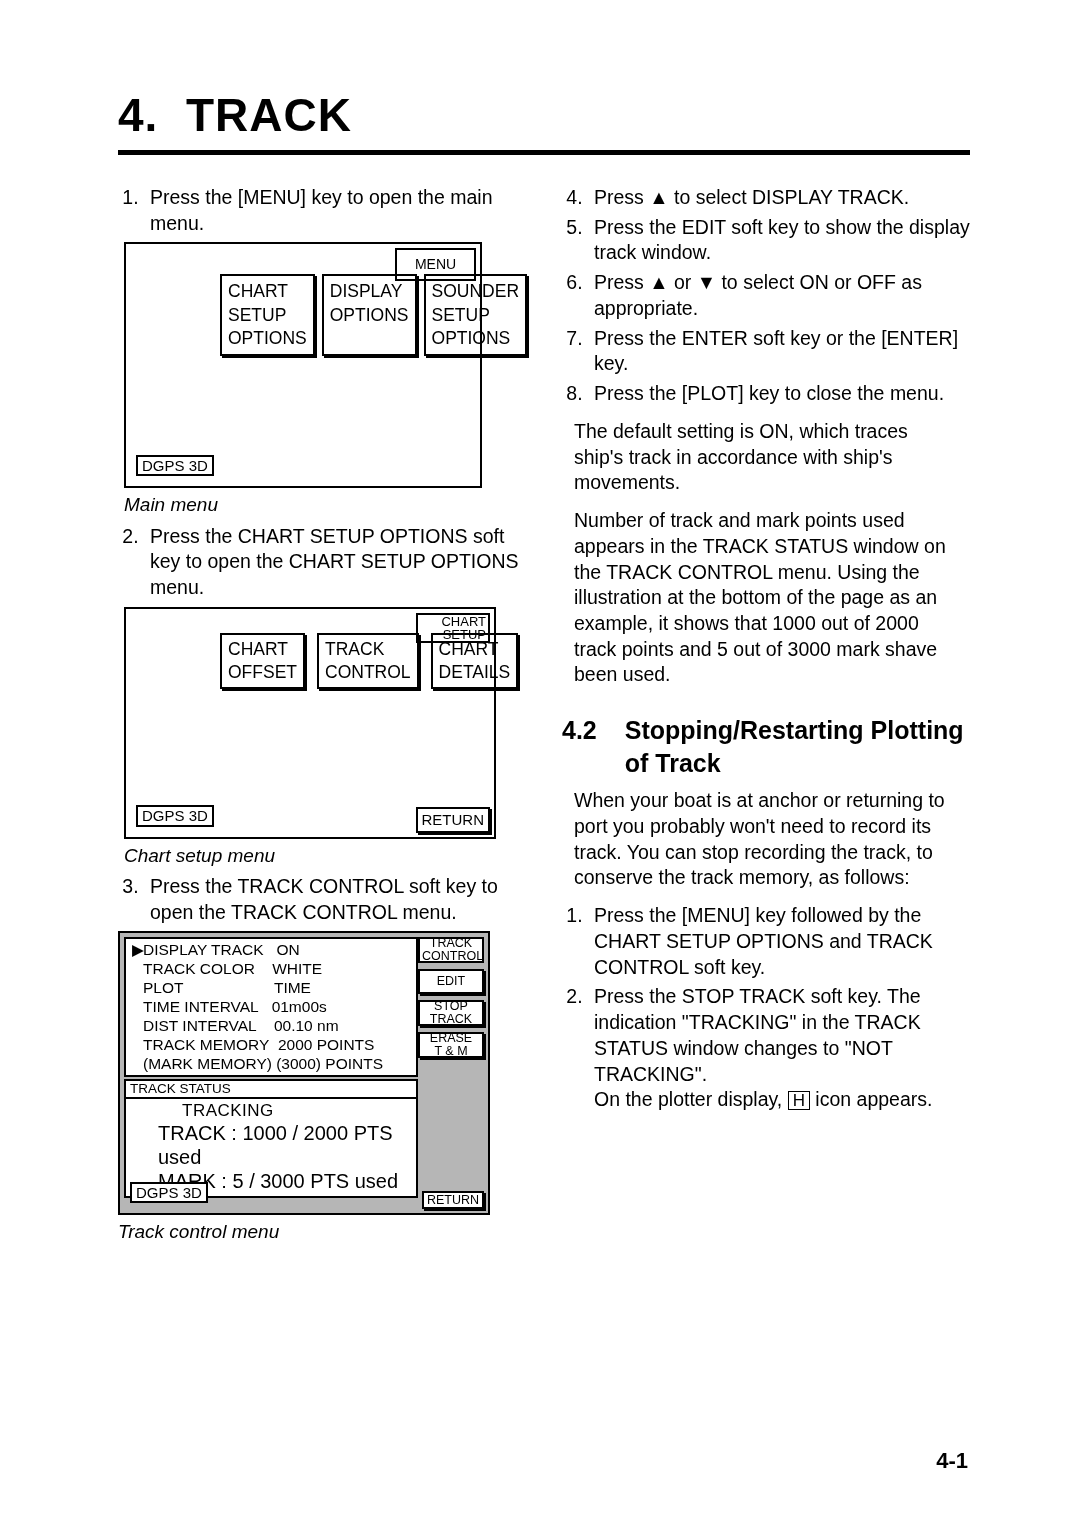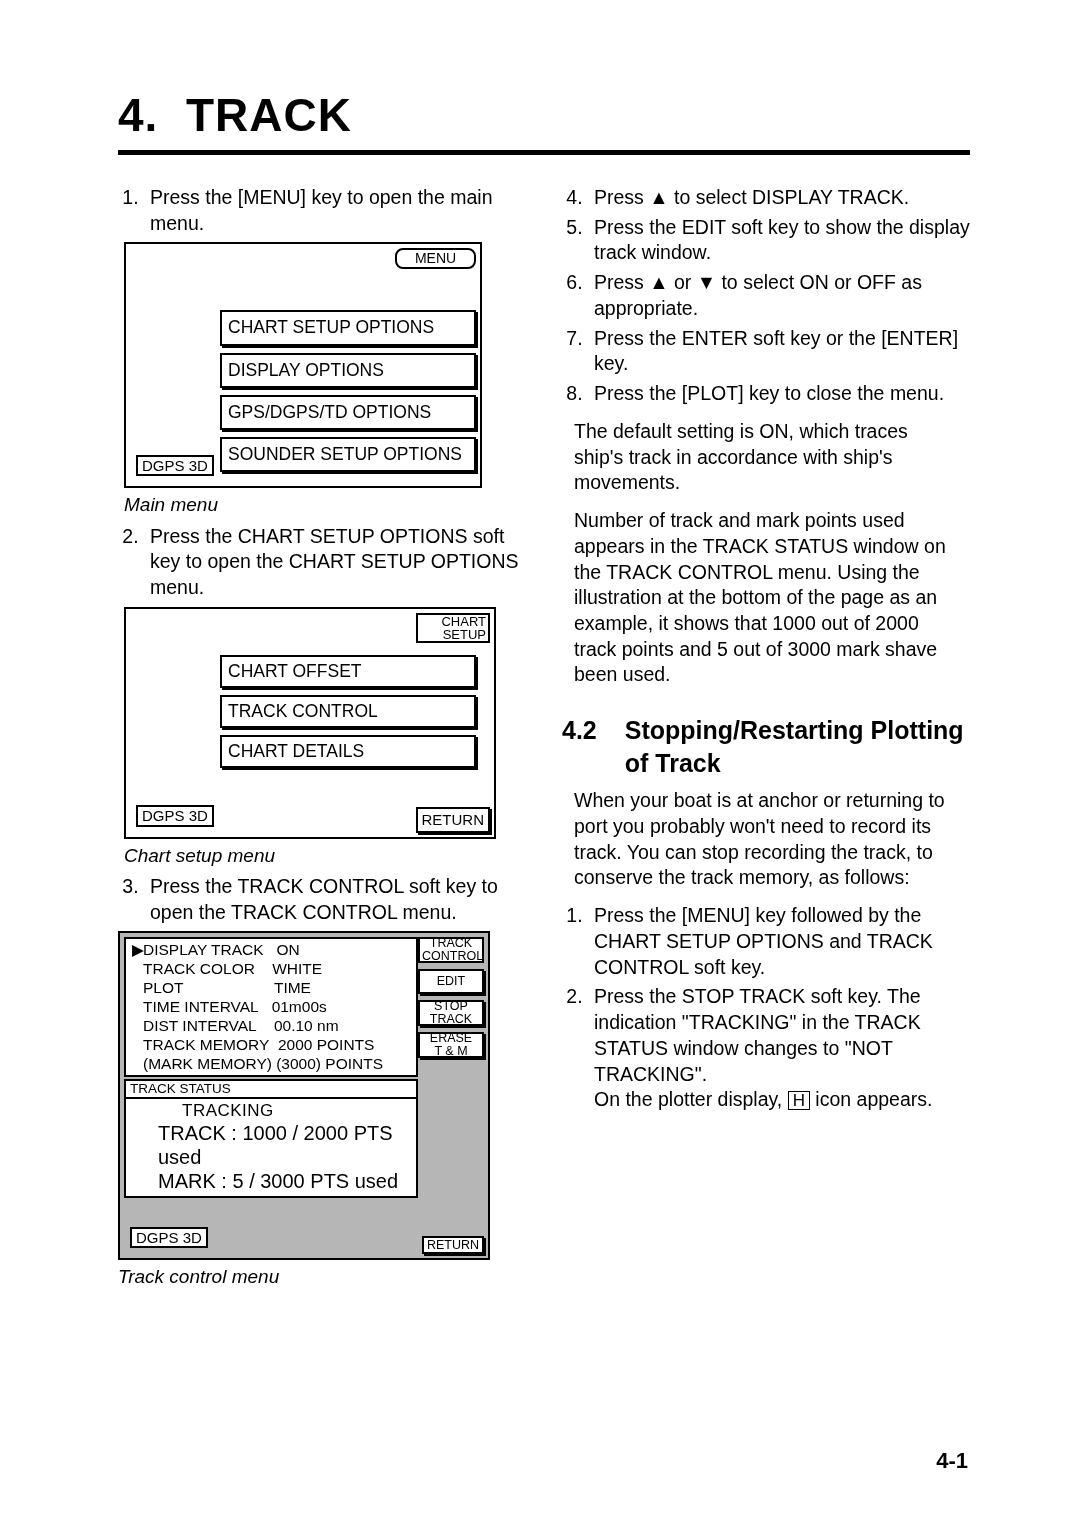--- a/index.html
+++ b/index.html
@@ -111,30 +111,29 @@
   }
   .fig1 .right-stack {
     position: absolute;
     top: 4px;
     right: 4px;
     width: 81px;
     display: flex;
     flex-direction: column;
     gap: 2px;
   }
-  .fig1 .right-stack .soft-label { padding: 1px 2px; border-radius: 8px; }
+  .fig1 .right-stack .soft-label { padding: 7px 2px; }
   .fig1 .menu-list {
     position: absolute;
     top: 30px;
     left: 94px;
     width: 256px;
     display: flex;
-    flex-direction: column;
+    flex-direction: row;
     gap: 7px;
-    margin-top: 36px;
   }
   .fig1 .menu-item {
     border: 2px solid #000;
     box-shadow: 2px 2px 0 #000;
     padding: 4px 6px 4px 6px;
     font-size: 17.5px;
   }
   .fig1 .bl-chip {
     position: absolute;
     left: 4px;
@@ -146,38 +145,38 @@
   .fig2 .panel { height: 232px; }
   .fig2 .right-stack {
     position: absolute; top: 4px; right: 4px; width: 74px;
     display: flex; flex-direction: column;
   }
   .fig2 .right-stack .hdr {
     border: 2px solid #000; font-size: 13px; line-height: 1.02;
     text-align: right; padding: 0 2px;
   }
   .fig2 .menu-list {
-    position: absolute; top: 46px; left: 94px; width: 256px;
-    display: flex; flex-direction: column; gap: 3px;
+    position: absolute; top: 24px; left: 94px; width: 256px;
+    display: flex; flex-direction: row; gap: 12px;
   }
   .fig2 .menu-item {
     border: 2px solid #000; box-shadow: 2px 2px 0 #000;
     padding: 3px 6px; font-size: 17.5px; margin-bottom: 4px;
   }
   .fig2 .bl-chip { position: absolute; left: 4px; bottom: 4px; }
   .fig2 .br-chip {
     position: absolute; right: 4px; bottom: 4px;
     border: 2px solid #000; font-size: 15px; padding: 1px 4px;
     box-shadow: 2px 2px 0 #000;
   }
 
   
   .fig3 { width: 372px; margin-left: 0; }
   .fig3 .panel {
-    height: 329px;
+    height: 284px;
     background: #b6b6b6;
     padding: 0;
   }
   .fig3 .content {
     position: absolute;
     left: 4px; top: 4px;
     width: 294px;
   }
   .fig3 .settings-box {
     border: 2px solid #000;
@@ -245,21 +244,20 @@
       </ol>
 
       <div class="fig fig1">
         <div class="panel">
           <div class="right-stack">
             <div class="soft-label">MENU</div>
           </div>
           <div class="menu-list">
             <div class="menu-item">CHART SETUP OPTIONS</div>
             <div class="menu-item">DISPLAY OPTIONS</div>
-            <div class="menu-item">GPS/DGPS/TD OPTIONS</div>
             <div class="menu-item">SOUNDER SETUP OPTIONS</div>
           </div>
           <span class="status-chip bl-chip">DGPS 3D</span>
         </div>
         <div class="caption">Main menu</div>
       </div>
 
       <ol class="steps" start="2">
         <li>Press the CHART SETUP OPTIONS soft key to open the CHART SETUP OPTIONS menu.</li>
       </ol>

